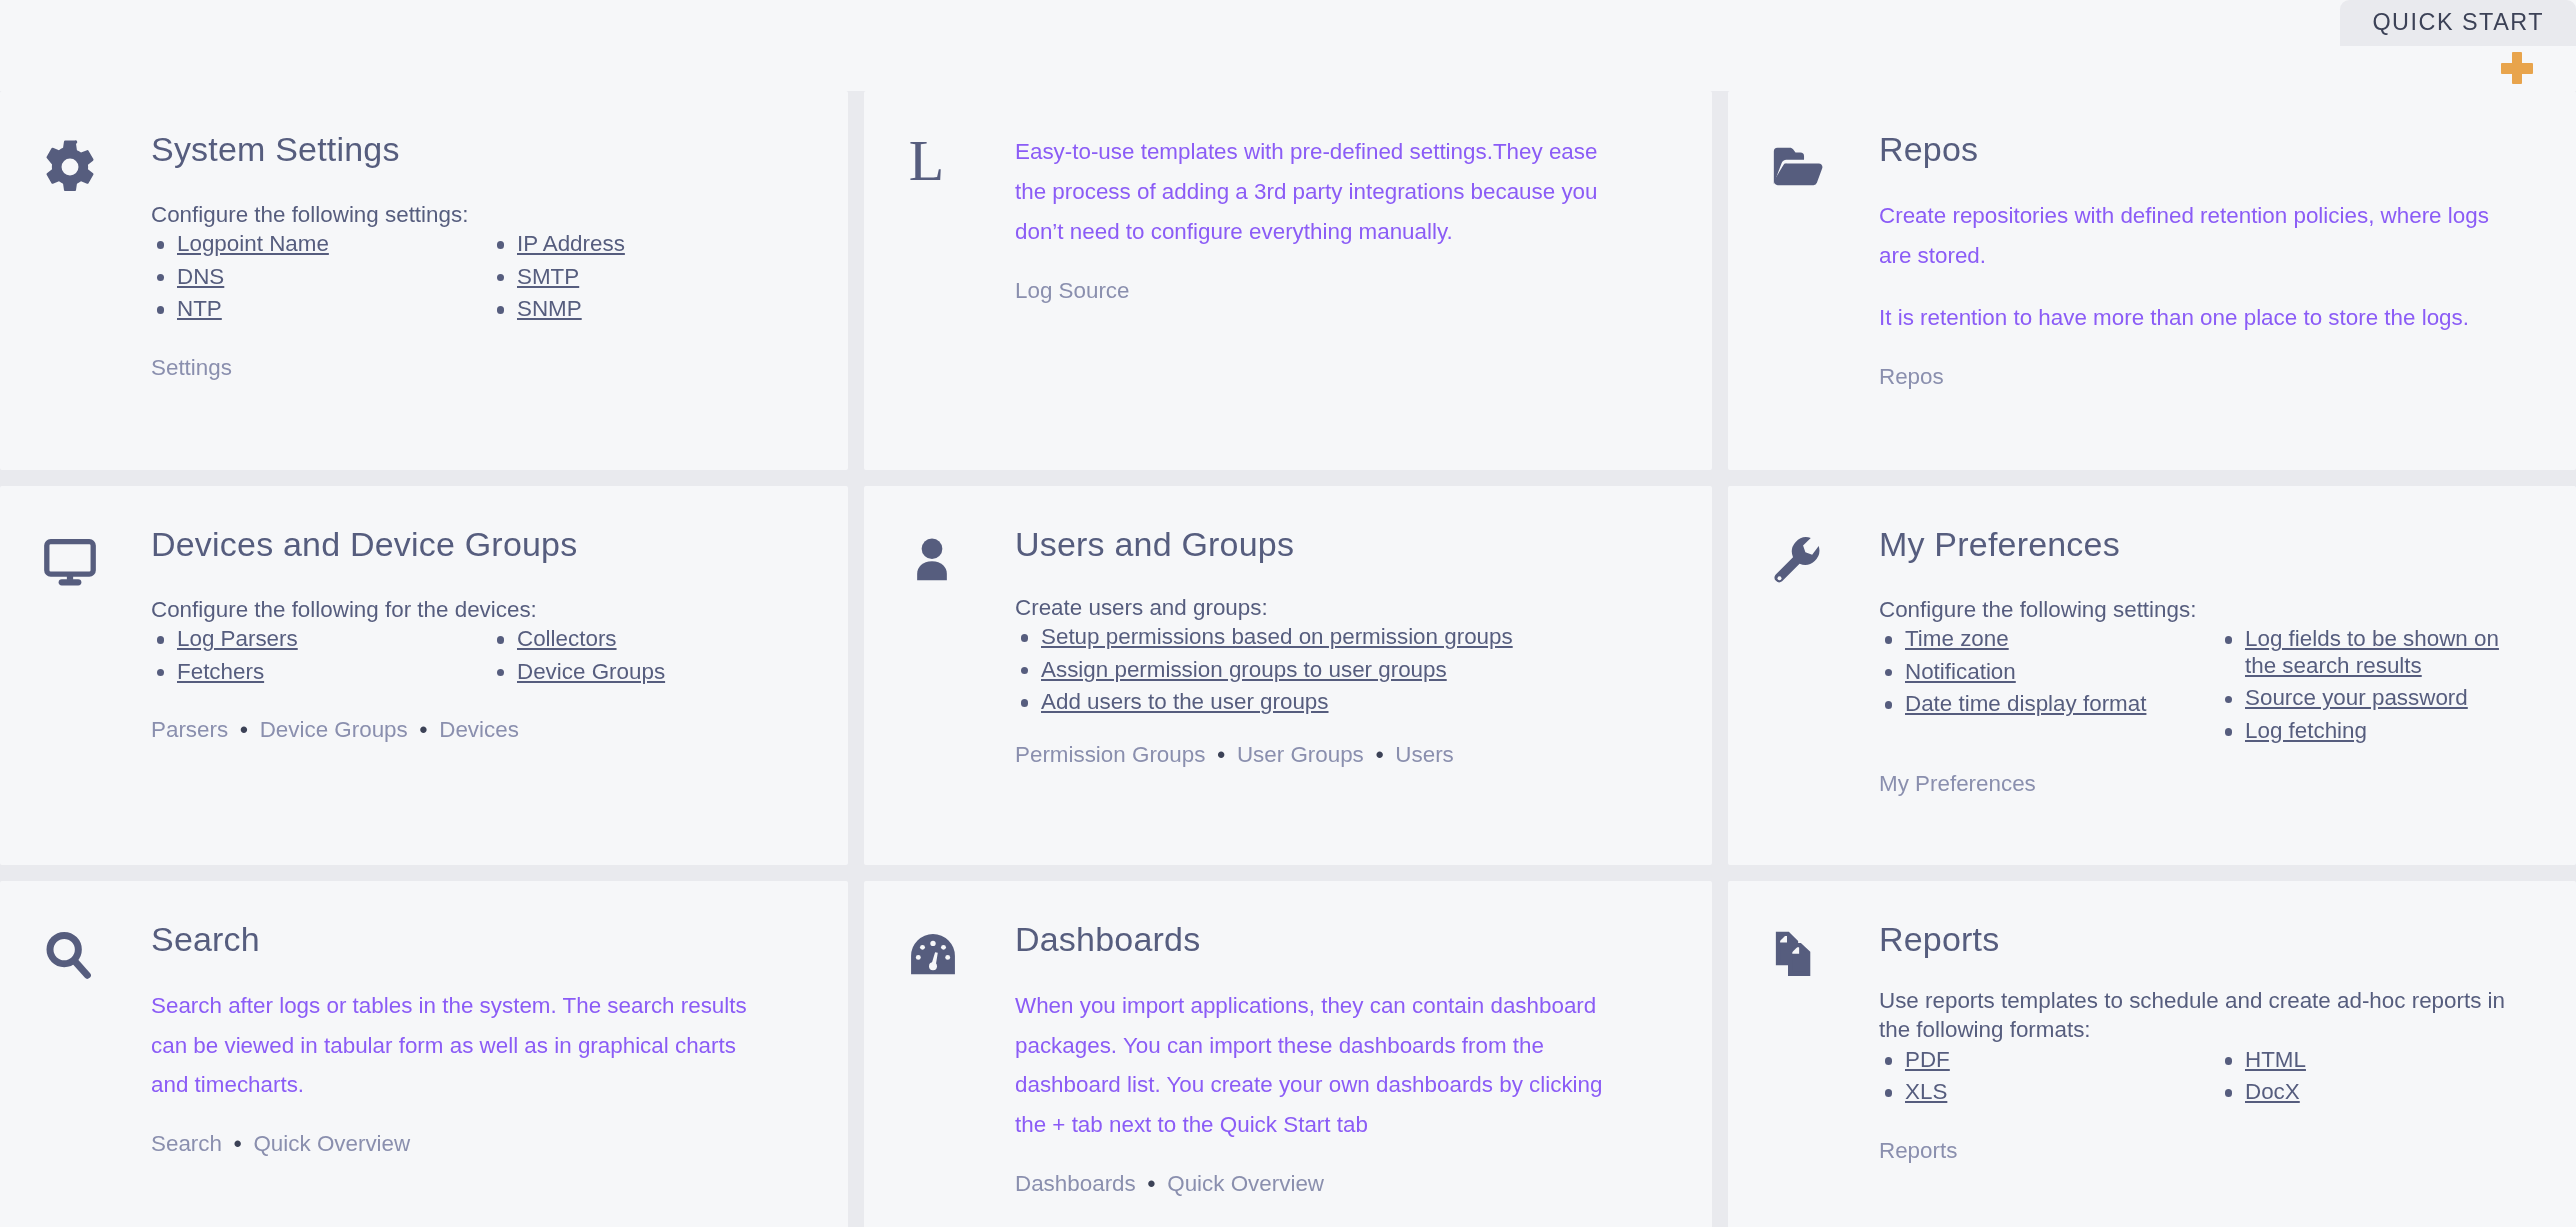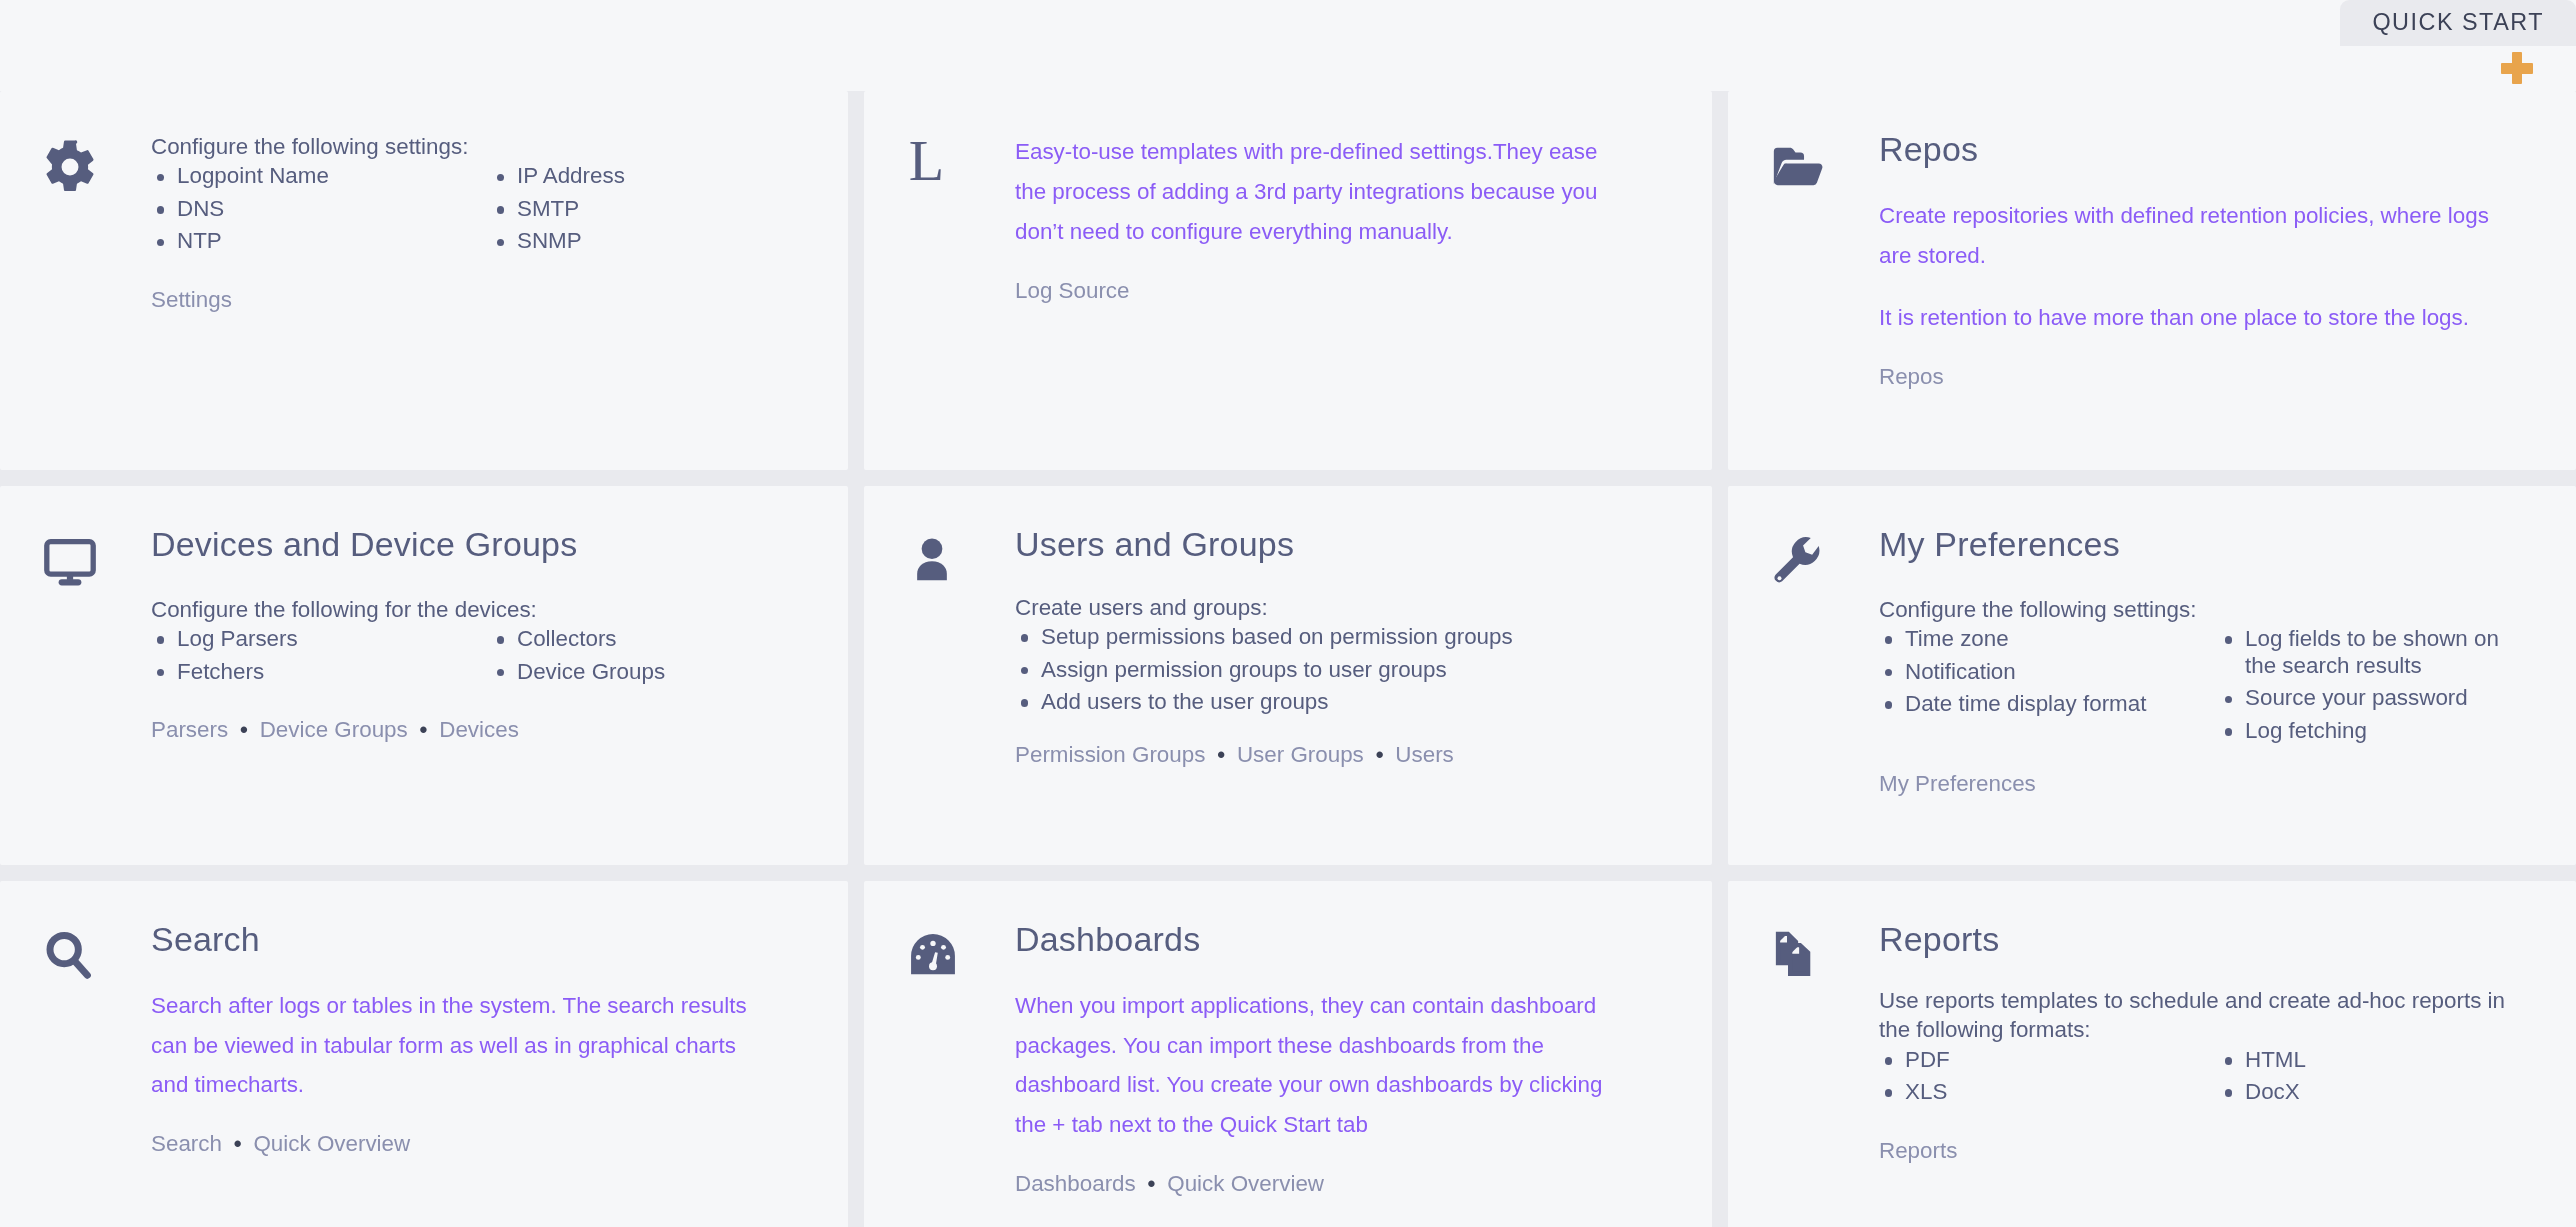--- a/index.html
+++ b/index.html
@@ -144,20 +144,21 @@
   }
   .bullets.two-col {
     column-count: 2;
     column-gap: 24px;
   }
   .bullets li {
     position: relative;
     padding-left: 26px;
     margin-bottom: 5.6px;
     break-inside: avoid;
+    text-decoration: underline;
   }
   .bullets li::before {
     content: "";
     position: absolute;
     left: 5.6px;
     top: 10.3px;
     width: 7.5px;
     height: 7.5px;
     border-radius: 50%;
     background: #565d7e;
@@ -205,20 +206,21 @@
 <div class="page">
   <div class="grid">
 
     <div class="card card--system">
       <div class="card-icon">
         <svg width="58" height="58" viewBox="0 0 24 24" fill="currentColor" aria-hidden="true">
           <path d="M19.43 12.98c.04-.32.07-.64.07-.98s-.03-.66-.07-.98l2.11-1.65a.5.5 0 0 0 .12-.64l-2-3.46a.5.5 0 0 0-.61-.22l-2.49 1a7.3 7.3 0 0 0-1.69-.98l-.38-2.65A.5.5 0 0 0 14 1h-4a.5.5 0 0 0-.49.42l-.38 2.65c-.61.25-1.17.58-1.69.98l-2.49-1a.5.5 0 0 0-.61.22l-2 3.46a.5.5 0 0 0 .12.64L4.57 11c-.04.32-.07.65-.07.98s.03.66.07.98l-2.11 1.65a.5.5 0 0 0-.12.64l2 3.46c.13.22.39.3.61.22l2.49-1c.52.4 1.08.73 1.69.98l.38 2.65c.04.24.25.42.49.42h4c.24 0 .45-.18.49-.42l.38-2.65c.61-.25 1.17-.59 1.69-.98l2.49 1c.22.08.48 0 .61-.22l2-3.46a.5.5 0 0 0-.12-.64l-2.11-1.65zM12 15.5A3.5 3.5 0 1 1 12 8.5a3.5 3.5 0 0 1 0 7z"></path>
         </svg>
       </div>
       <div class="card-body">
+        <h2 class="card-title">System Settings</h2>
         <p class="card-lead">Configure the following settings:</p>
         <ul class="bullets two-col">
           <li>Logpoint Name</li>
           <li>DNS</li>
           <li>NTP</li>
           <li>IP Address</li>
           <li>SMTP</li>
           <li>SNMP</li>
         </ul>
         <div class="links">

